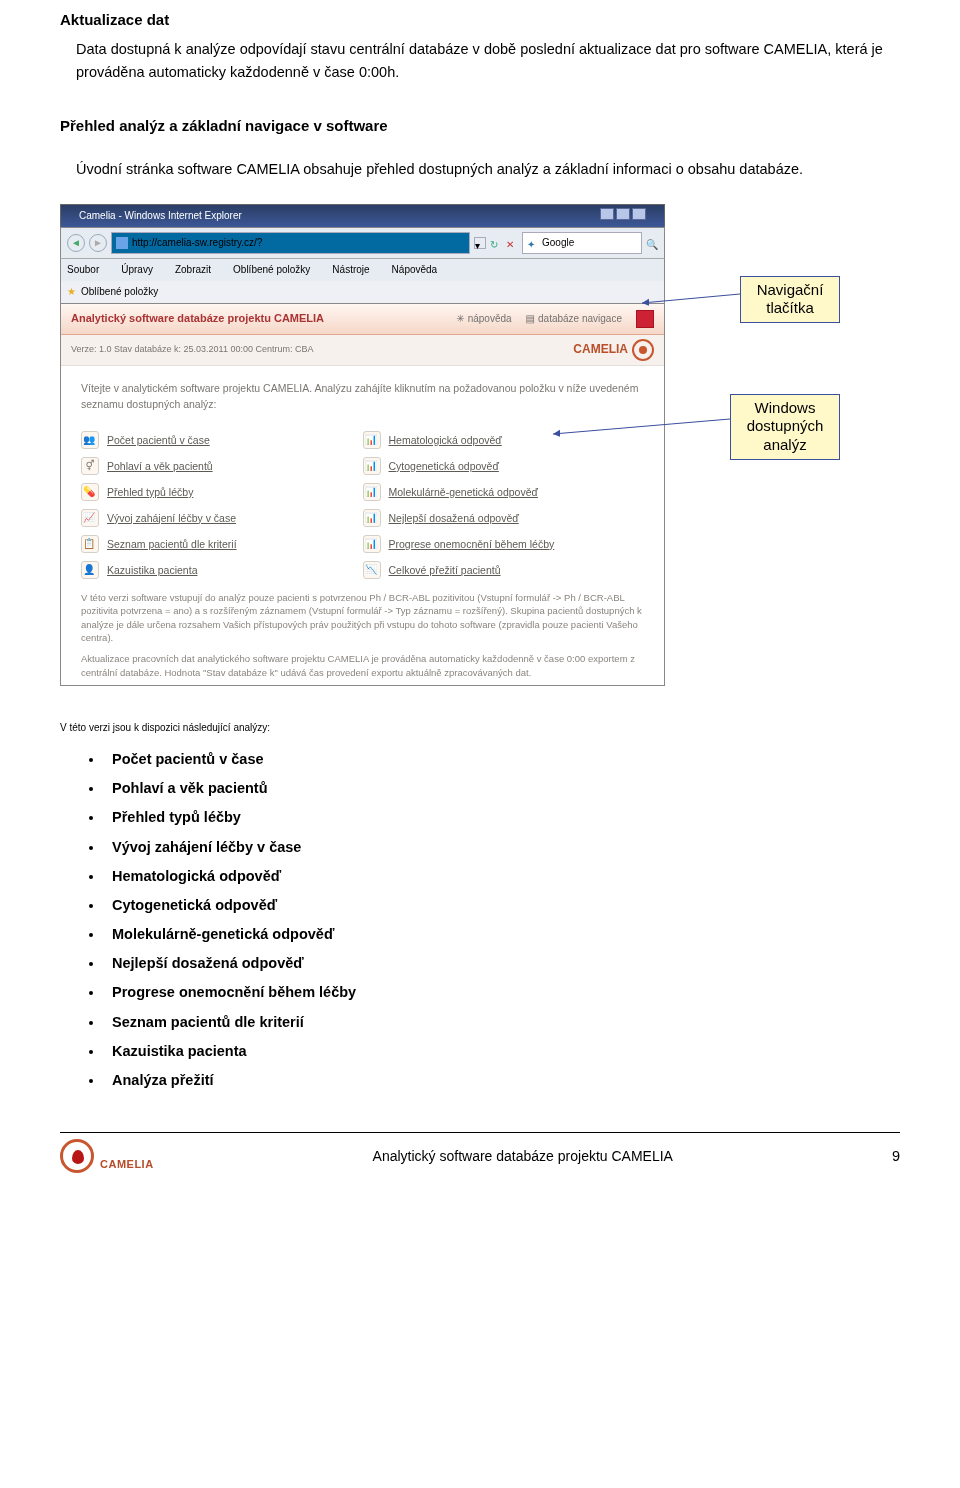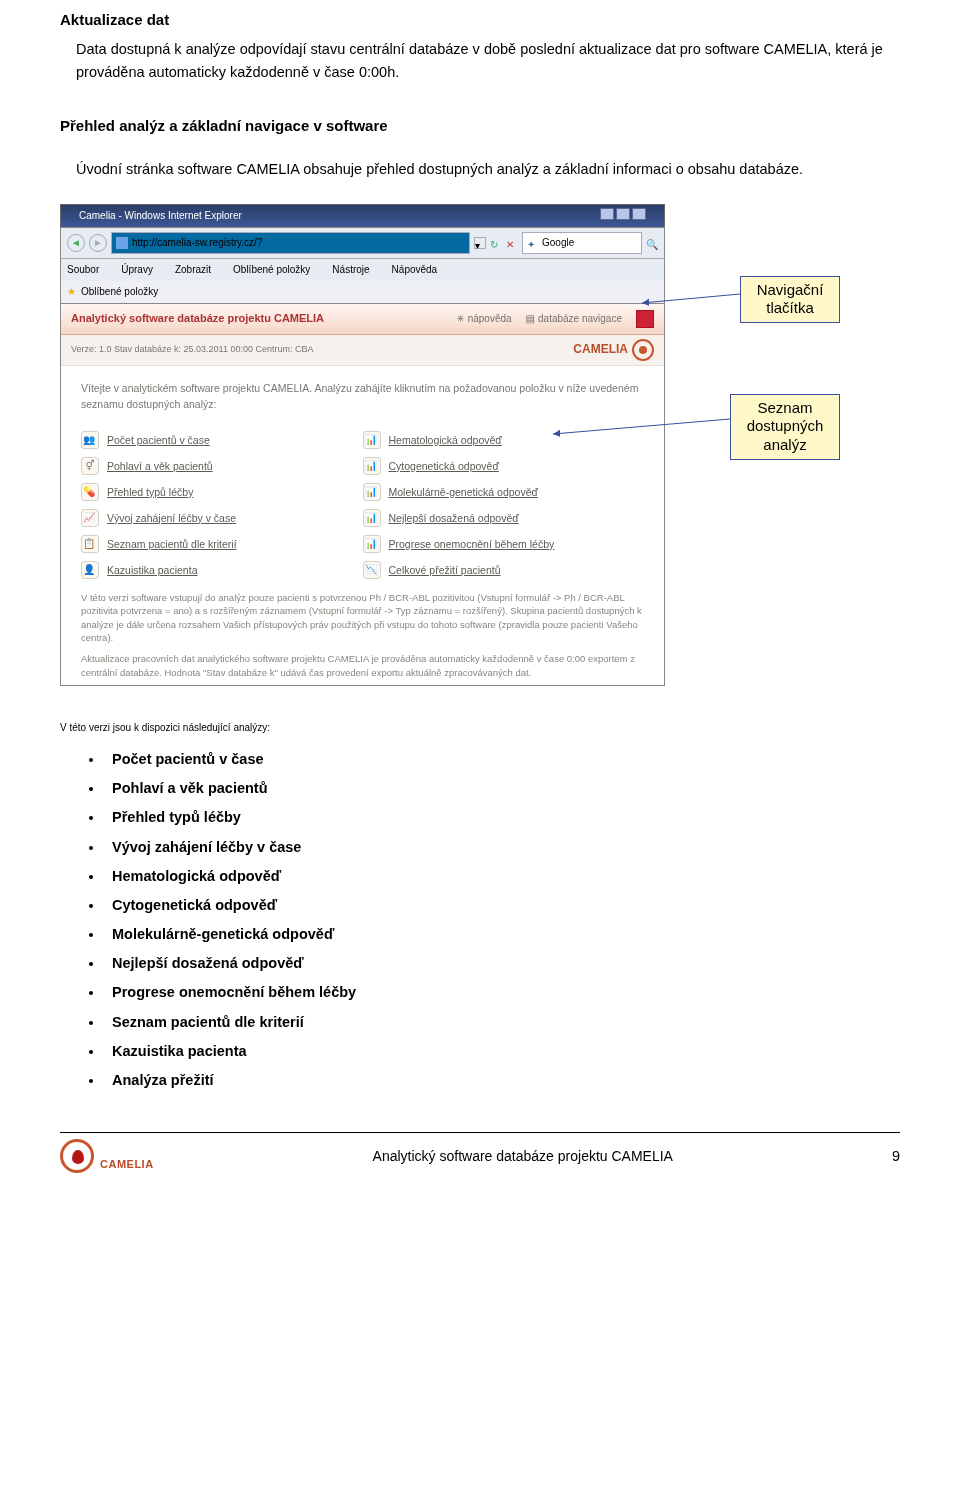--- a/index.html
+++ b/index.html
@@ -239,21 +239,21 @@
 tlačítka</span></div>
   <svg class="arrow-svg" style="top:0;left:0;width:700px;height:200px">
     <defs>
         <marker id="ah1" markerWidth="8" markerHeight="8" refX="6" refY="3" orient="auto">
           <path d="M0,0 L6,3 L0,6 Z" fill="#3b4f9f"></path>
         </marker>
       </defs>
     <line x1="680" y1="90" x2="582" y2="99" stroke="#3b4f9f" stroke-width="1.2" marker-end="url(#ah1)"></line>
   </svg>
 
-  <div class="callout" style="top:190px; left:670px; width:110px;"><span style="white-space:pre-line">Seznam
+  <div class="callout" style="top:190px; left:670px; width:110px;"><span style="white-space:pre-line">Windows
 dostupných
 analýz</span></div>
   <svg class="arrow-svg" style="top:0;left:0;width:700px;height:280px">
     <defs>
         <marker id="ah2" markerWidth="8" markerHeight="8" refX="6" refY="3" orient="auto">
           <path d="M0,0 L6,3 L0,6 Z" fill="#3b4f9f"></path>
         </marker>
       </defs>
     <line x1="670" y1="215" x2="493" y2="230" stroke="#3b4f9f" stroke-width="1.2" marker-end="url(#ah2)"></line>
   </svg>

